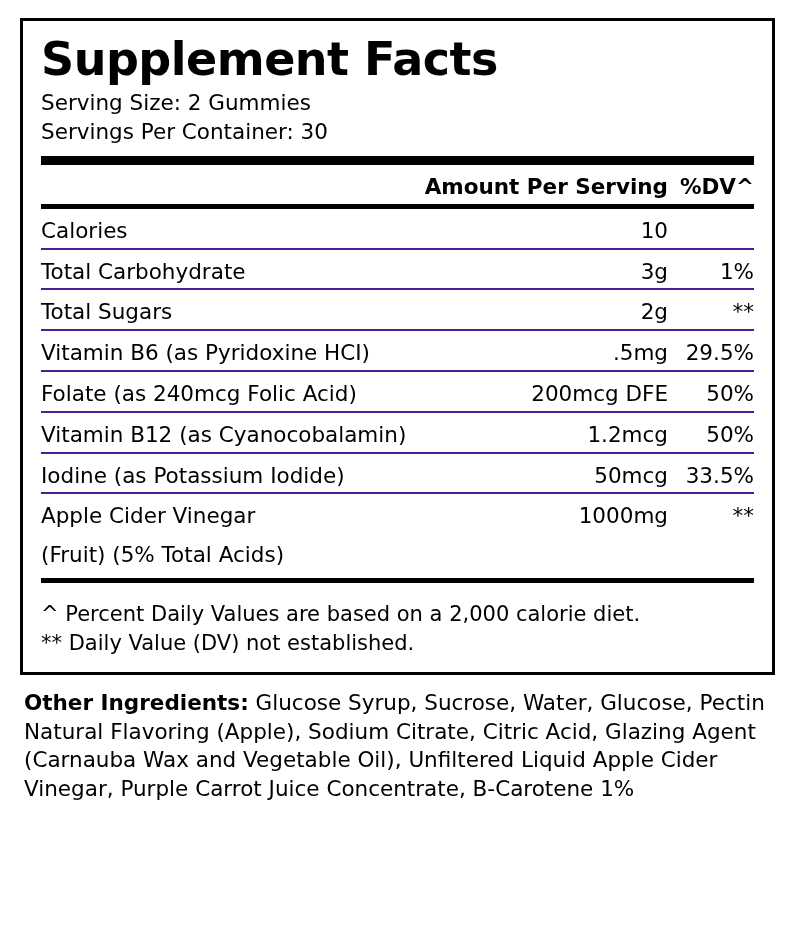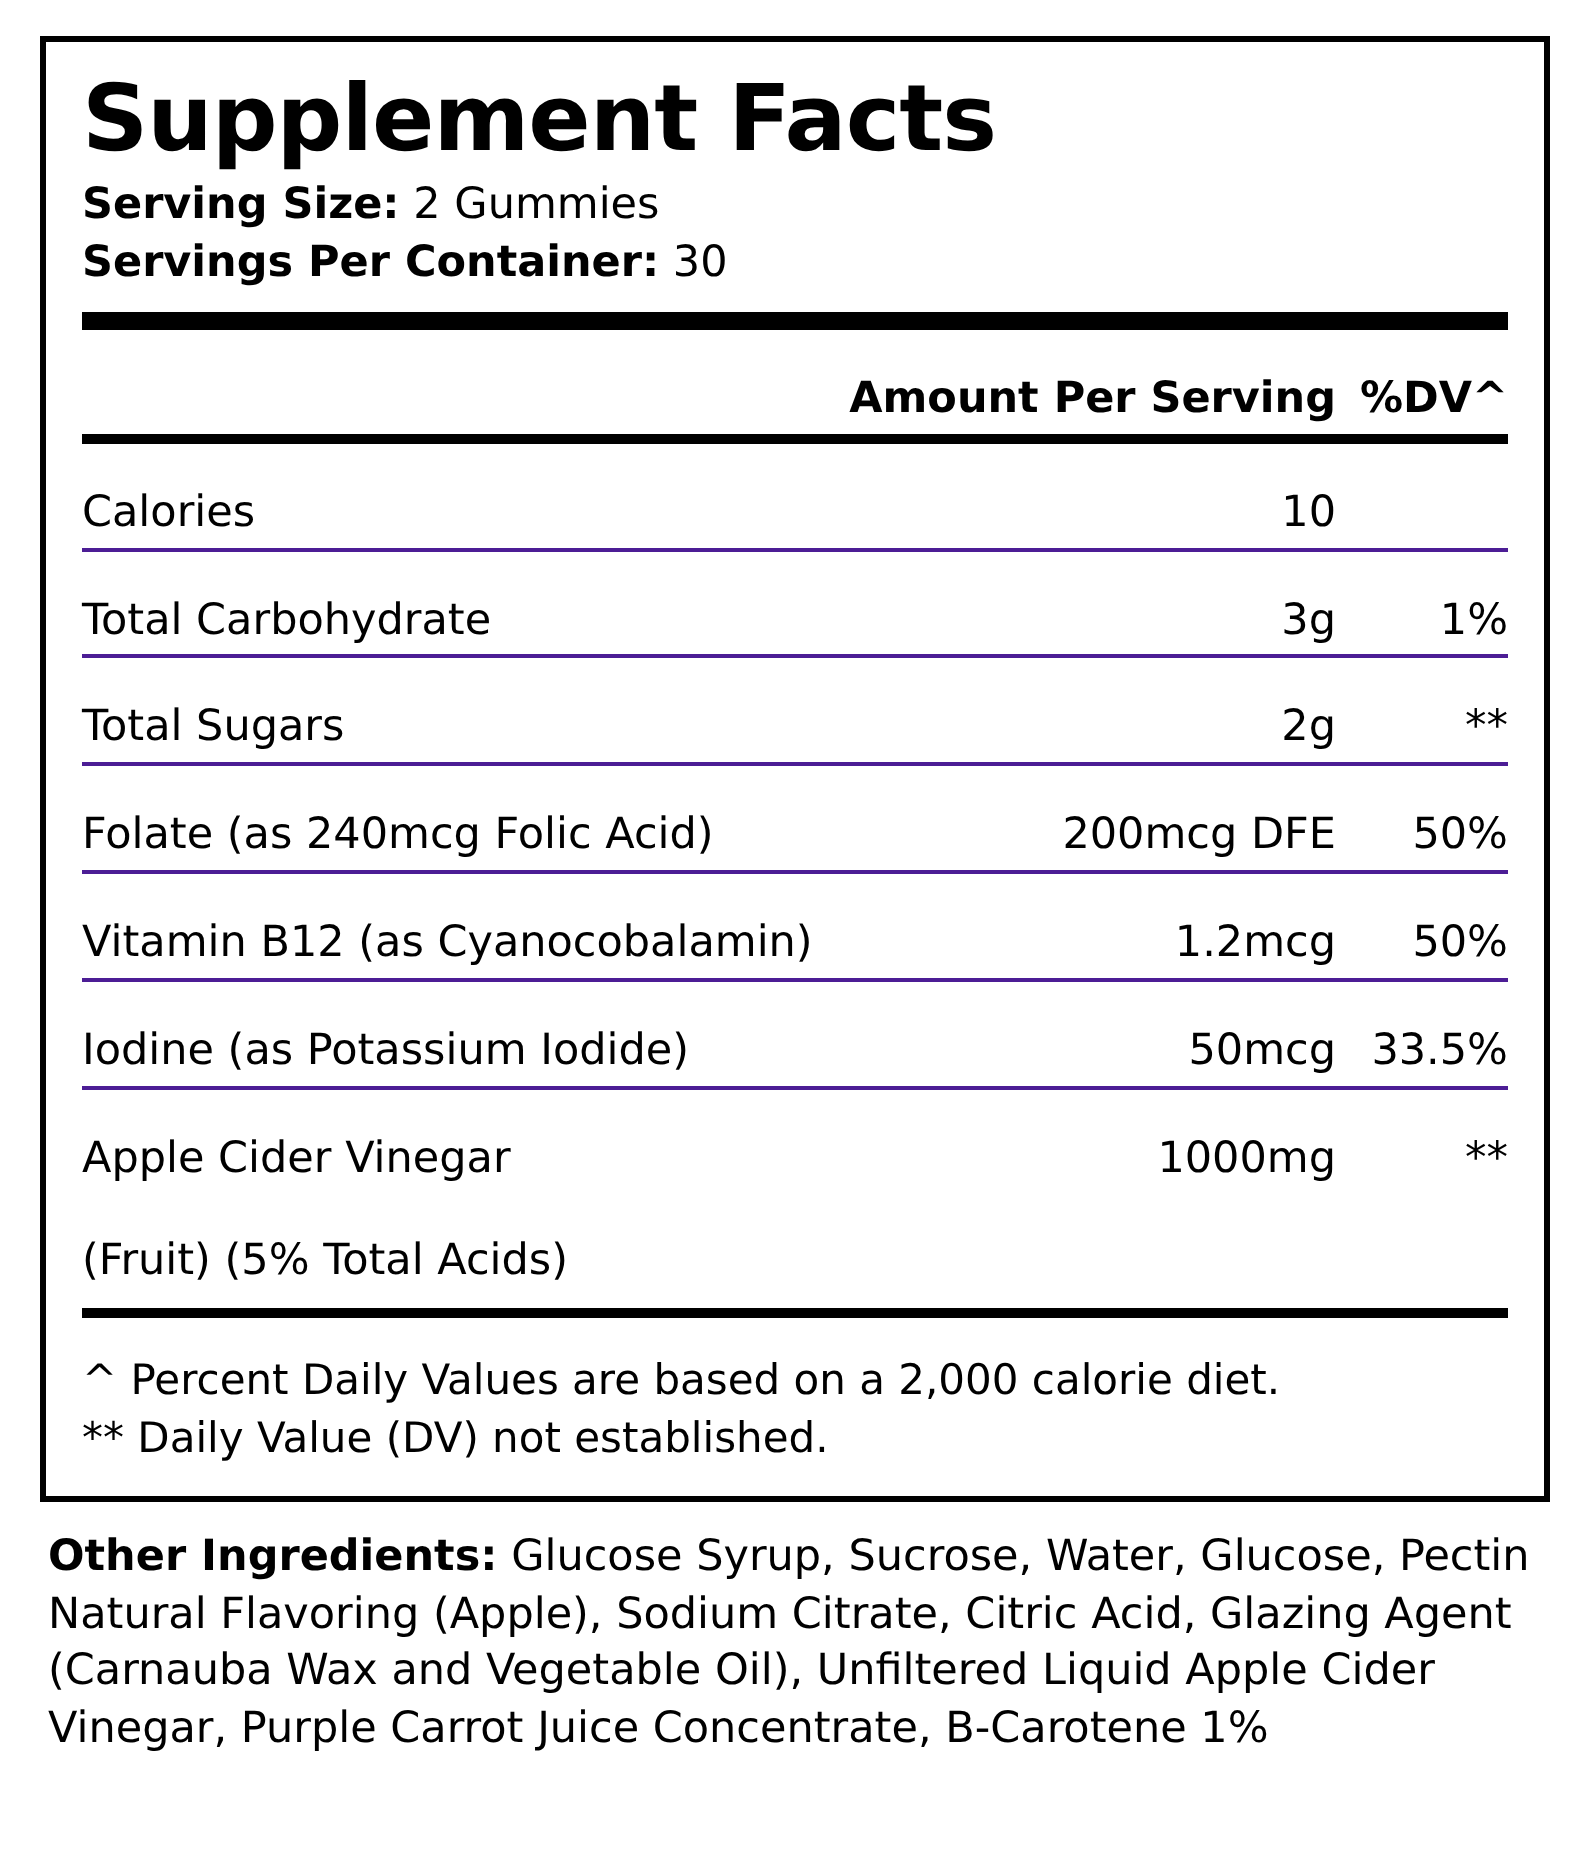--- a/index.html
+++ b/index.html
@@ -34,39 +34,39 @@
     line-height: 1.05;
     letter-spacing: -0.5px;
     margin: 2px 0 6px 0;
   }
   .serving-line {
     font-size: 21.5px;
     line-height: 1.32;
     font-weight: 400;
   }
   .serving-line b {
-    font-weight: 700;
+    font-weight: 400;
     text-align: center;
   }
 
   .rule-thick {
     border-top: 9px solid #000;
     margin: 10px 0 0 0;
   }
   .rule-med {
     border-top: 5px solid #000;
   }
 
   table.facts {
     width: 100%;
     border-collapse: collapse;
     font-size: 21.5px;
   }
   table.facts td {
-    padding: 22px 0 4px 0;
+    padding: 9px 0 4px 0;
     vertical-align: bottom;
     line-height: 1.2;
   }
   td.nutrient {
     text-align: left;
   }
   td.amount {
     text-align: right;
     white-space: nowrap;
     padding-right: 6px;
@@ -158,20 +158,25 @@
         <td class="nutrient">Total Carbohydrate</td>
         <td class="amount">3g</td>
         <td class="dv">1%</td>
       </tr>
       <tr class="row-border">
         <td class="nutrient indent1">Total Sugars</td>
         <td class="amount">2g</td>
         <td class="dv">**</td>
       </tr>
       <tr class="row-border">
+        <td class="nutrient">Vitamin B6 (as Pyridoxine HCI)</td>
+        <td class="amount">.5mg</td>
+        <td class="dv">29.5%</td>
+      </tr>
+      <tr class="row-border">
         <td class="nutrient">Folate (as 240mcg Folic Acid)</td>
         <td class="amount">200mcg DFE</td>
         <td class="dv">50%</td>
       </tr>
       <tr class="row-border">
         <td class="nutrient">Vitamin B12 (as Cyanocobalamin)</td>
         <td class="amount">1.2mcg</td>
         <td class="dv">50%</td>
       </tr>
       <tr class="row-border">

